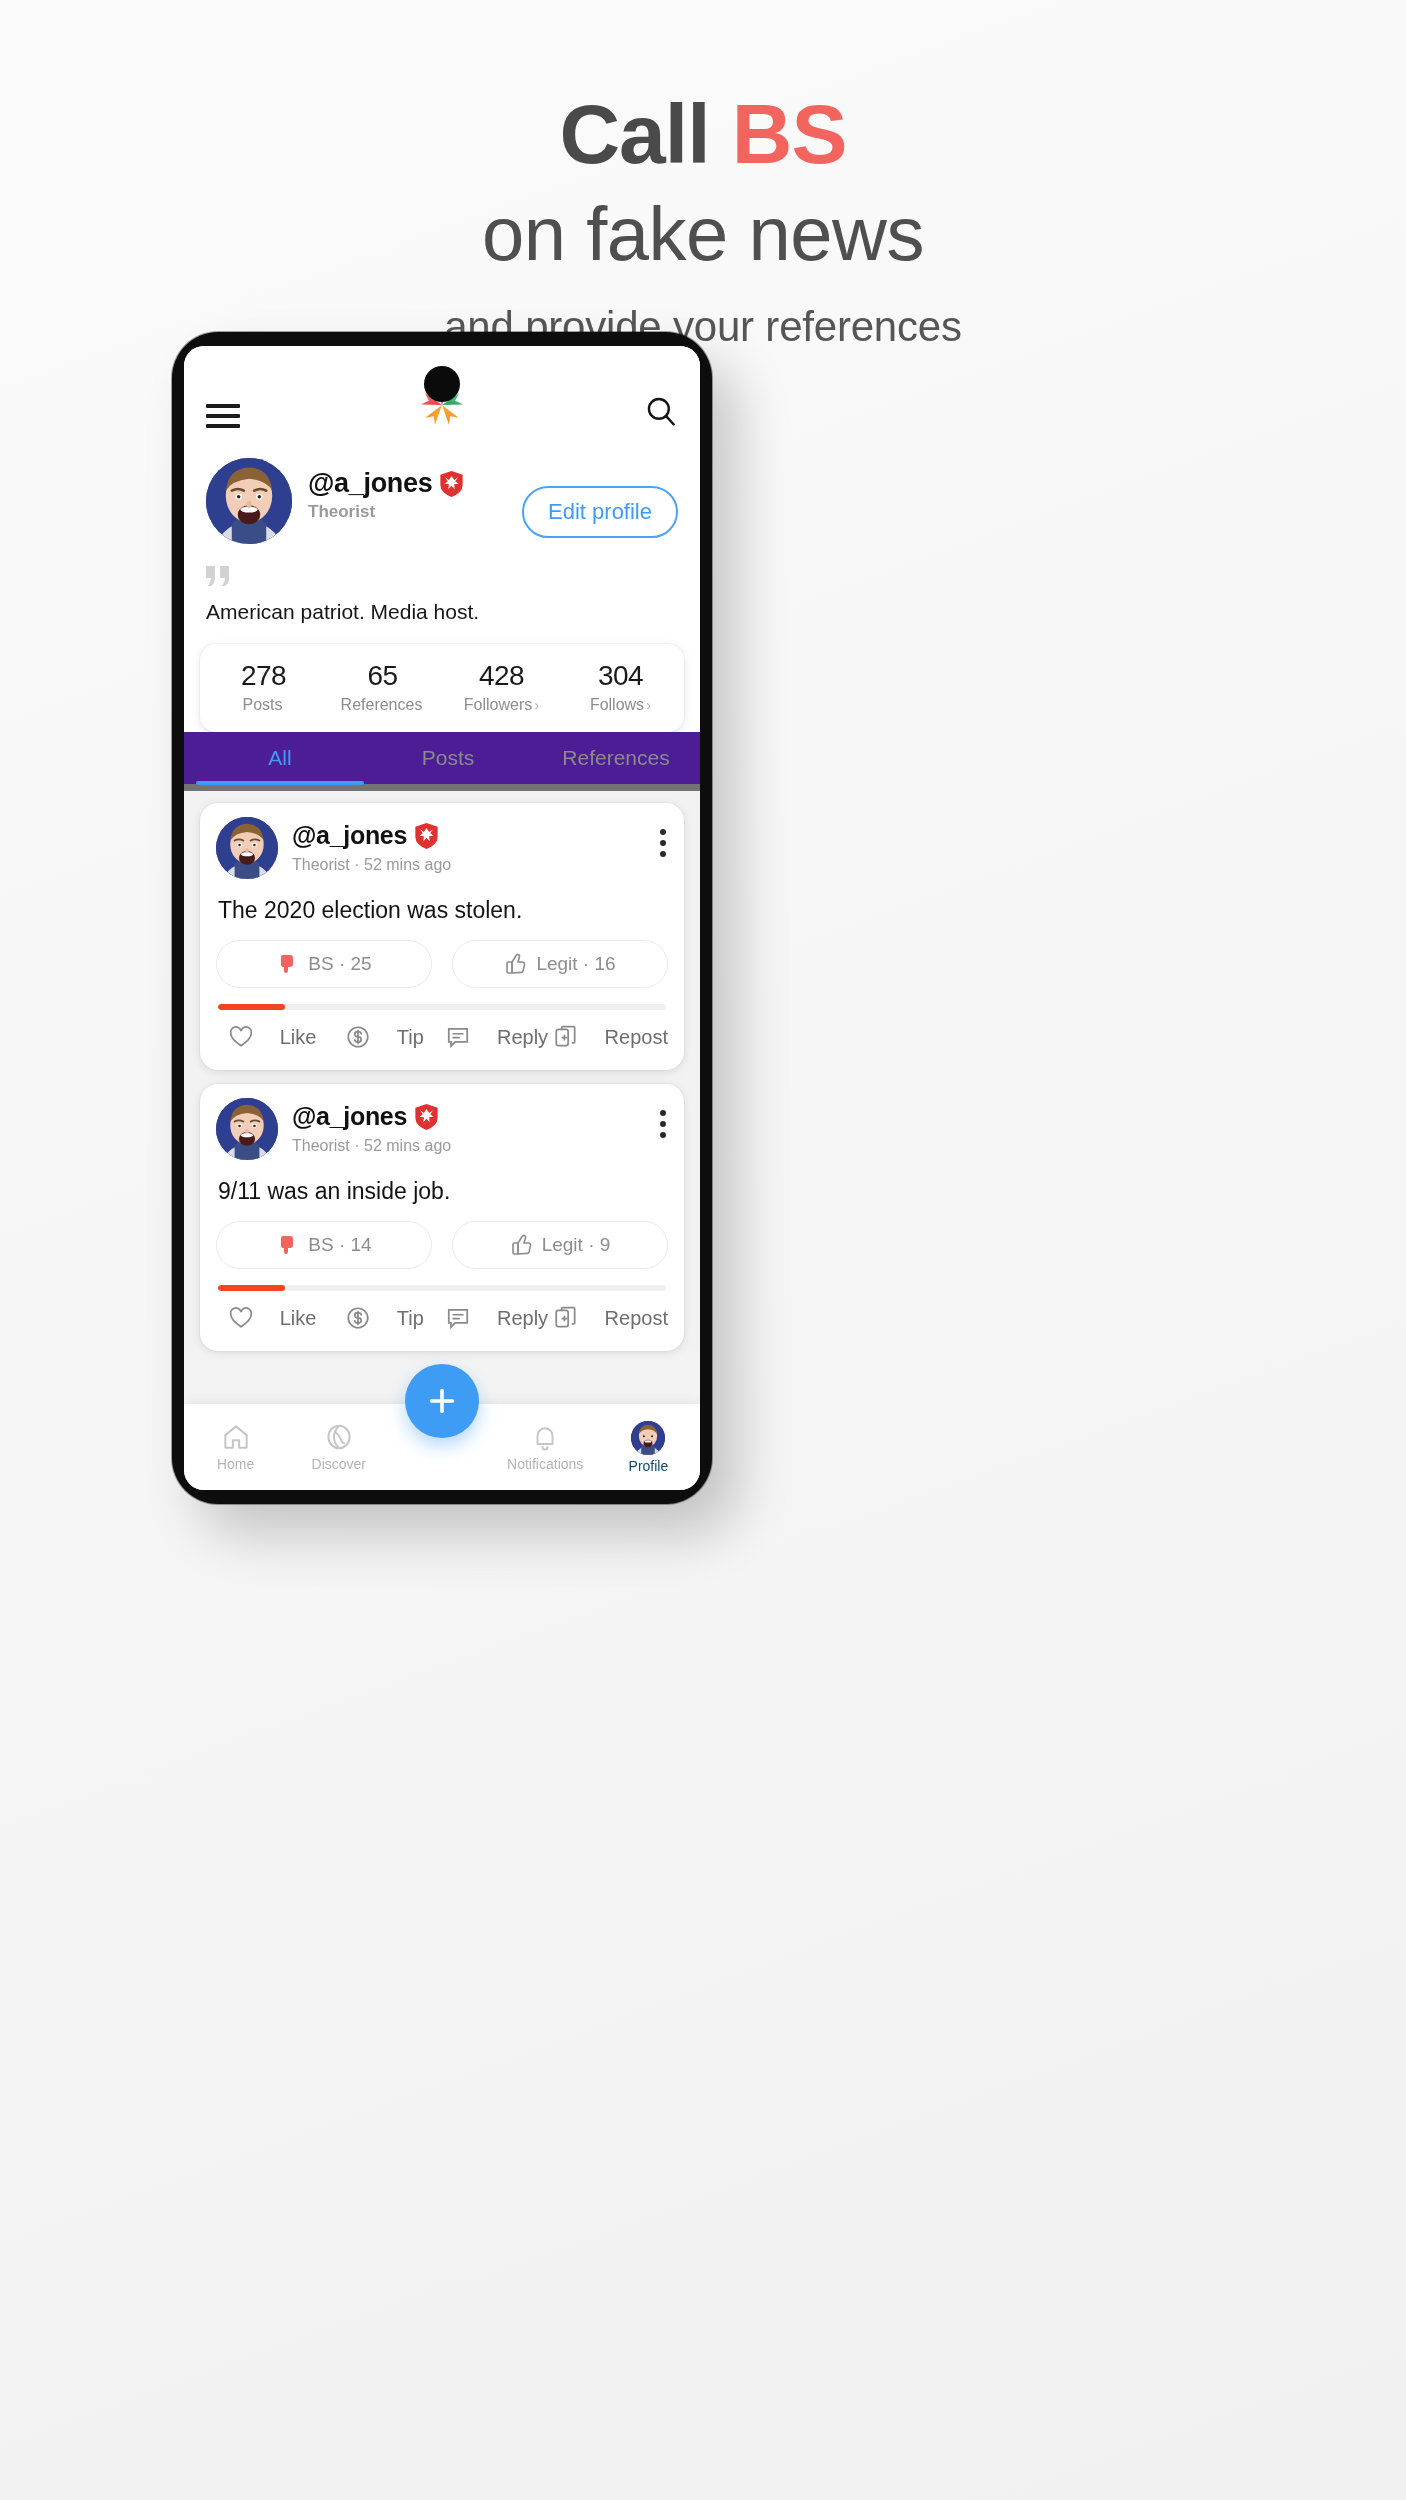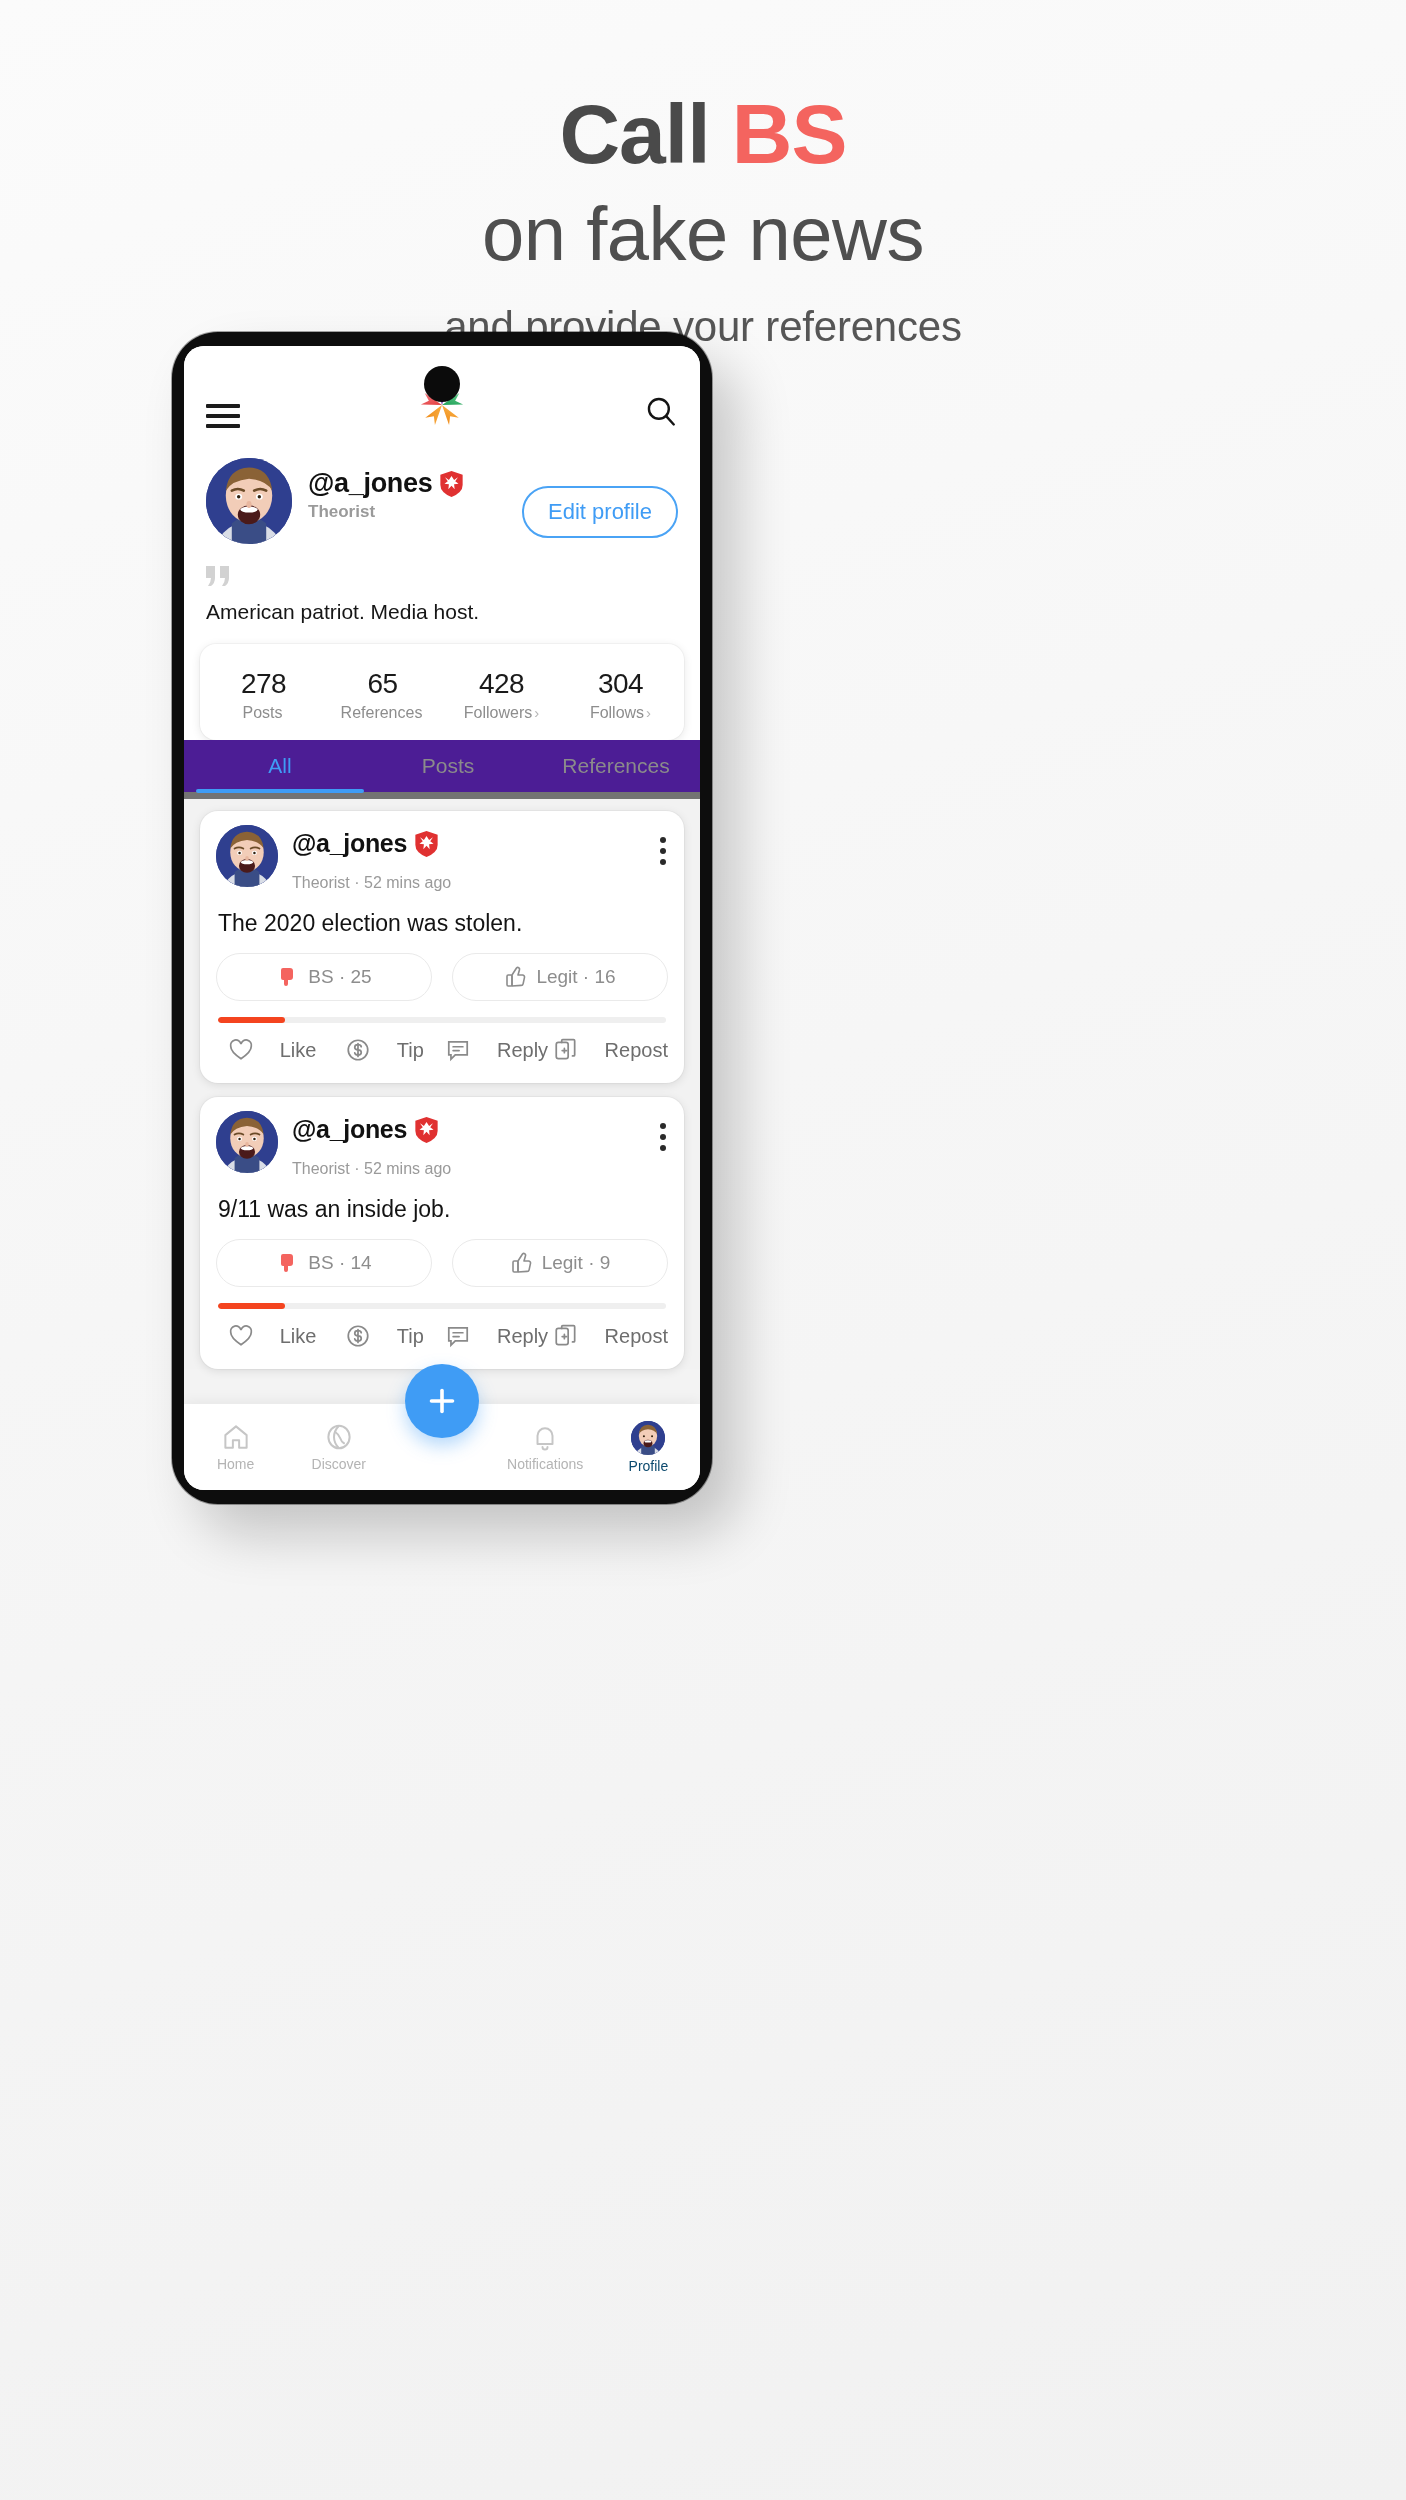--- a/index.html
+++ b/index.html
@@ -94,21 +94,21 @@
   .quote-mark svg { width: 100%; height: 100%; display: block; }
   .bio-text { font-size: 21px; color: #161616; }
 
   
   .stats-wrap { background: #fff; padding: 0 16px 0 16px; }
   .stats {
     background: #fff; border-radius: 16px;
     box-shadow: 0 2px 10px rgba(0,0,0,0.10), 0 0 0 1px rgba(0,0,0,0.03);
     display: flex; padding: 16px 4px 18px 4px;
   }
-  .stat { flex: 1 1 0; text-align: center; margin-top: 8px; }
+  .stat { flex: 1 1 0; text-align: center; }
   .stat-num { font-size: 28px; color: #1a1a1a; font-weight: 400; letter-spacing: -0.5px; }
   .stat-lbl { font-size: 16px; color: #8d8d8d; margin-top: 4px; }
   .stat-lbl .chev { color: #b5b5b5; font-size: 15px; margin-left: 2px; }
 
   
   .tabs { background: #4c1d95; display: flex; padding-top: 14px; border-bottom: 7px solid #737373; padding-left: 12px; }
   .tab {
     flex: 1 1 0; text-align: center; font-size: 21px; color: #8b8b8b;
     padding-bottom: 14px; position: relative; cursor: pointer;
   }
@@ -125,21 +125,21 @@
     box-shadow: 0 2px 10px rgba(0,0,0,0.10), 0 0 0 1px rgba(0,0,0,0.03);
     padding: 14px 16px 4px 16px;
   }
   .post-head { display: flex; align-items: flex-start; }
   .avatar-sm {
     width: 62px; height: 62px; border-radius: 50%;
     overflow: hidden; flex: 0 0 auto; background: #2f3f8f;
   }
   .post-ident { margin-left: 14px; flex: 1 1 auto; padding-top: 4px; }
   .post-handle { font-size: 25px; font-weight: 700; color: #111; letter-spacing: -0.3px; }
-  .post-meta { font-size: 16px; color: #9a9a9a; margin-top: 16px; }
+  .post-meta { font-size: 16px; color: #9a9a9a; margin-top: 6px; }
   .kebab { width: 8px; padding-top: 12px; display: flex; flex-direction: column; gap: 5px; cursor: pointer; }
   .kebab i { width: 6px; height: 6px; border-radius: 50%; background: #2a2a2a; display: block; }
   .post-text { font-size: 23px; color: #131313; margin: 18px 2px 16px 2px; }
   .votes { display: flex; gap: 20px; }
   .vote {
     flex: 1 1 0; border: 1px solid #eaeaea; border-radius: 24px;
     height: 48px; display: flex; align-items: center; justify-content: center;
     gap: 8px; cursor: pointer; background: #fff;
   }
   .vote-ico { width: 24px; height: 24px; flex: 0 0 auto; }

